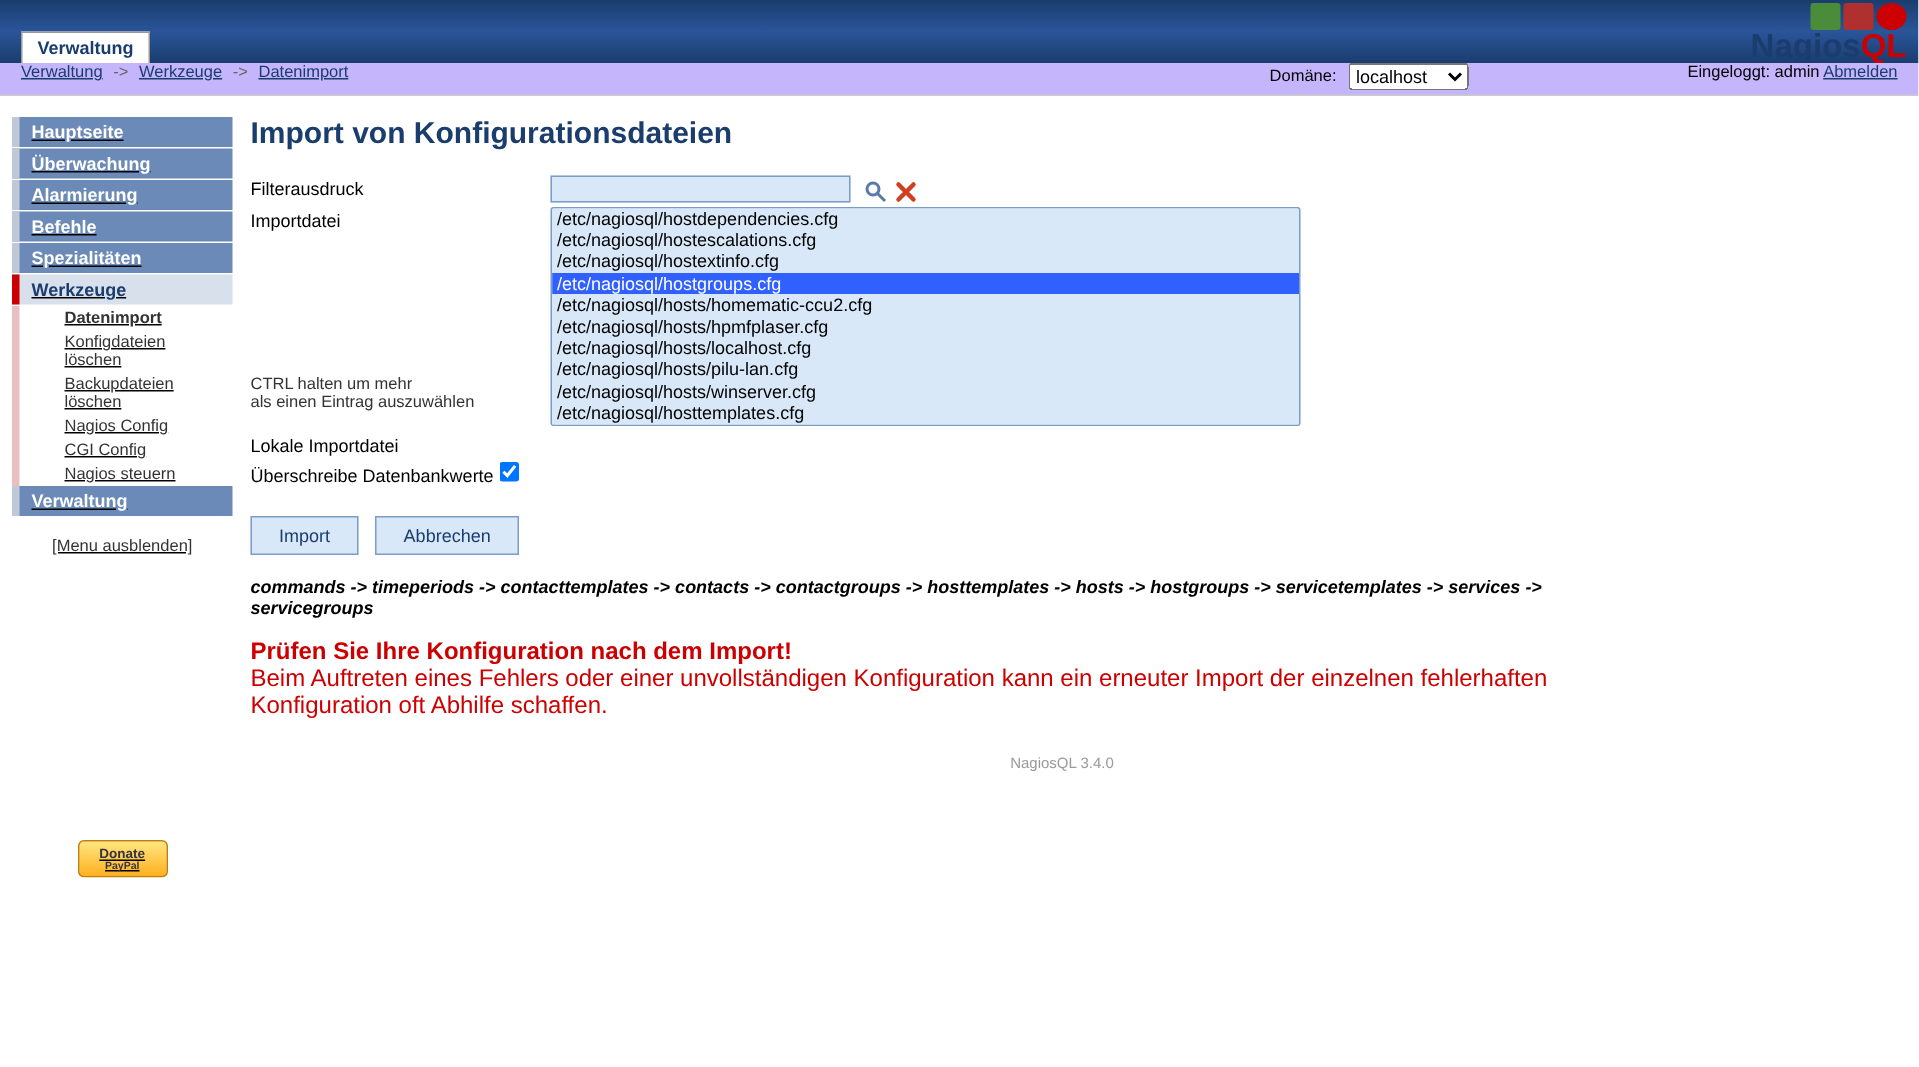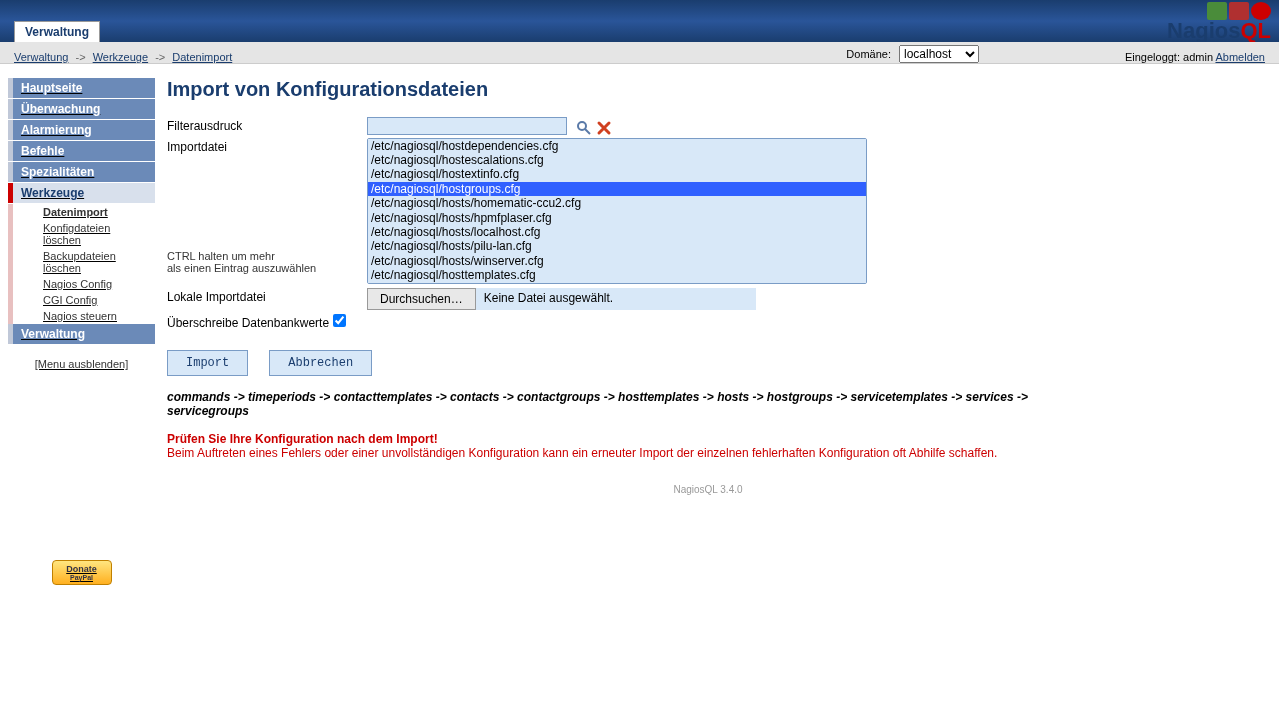--- a/index.html
+++ b/index.html
@@ -26,25 +26,25 @@
       position: absolute;
       right: 8px;
       top: 2px;
     }
     .logo-icons { display: flex; gap: 2px; margin-bottom: -2px; justify-content: flex-end; }
     .logo-icon { width: 20px; height: 18px; border-radius: 2px; }
     .logo-text { font-size: 22px; font-weight: bold; color: #1a3d6e; }
     .logo-text .ql { color: #c00; }
 
     .sub-header {
-      background: #e5e5e5;
+      background: #c4b5fd;
       border-bottom: 1px solid #ccc;
       height: 22px;
       display: flex;
-      align-items: flex-end;
+      align-items: flex-start;
       padding: 0 14px;
       font-size: 11px;
       position: relative;
     }
     .breadcrumbs a { color: #1a3d6e; text-decoration: underline; }
     .breadcrumbs .sep { color: #666; margin: 0 4px; }
     .domain-area { position: absolute; right: 300px; display: flex; align-items: center; gap: 8px; }
     .domain-area select { width: 80px; font-size: 12px; }
     .login-area { position: absolute; right: 14px; }
     .login-area a { color: #1a3d6e; text-decoration: underline; }
@@ -131,28 +131,27 @@
 
     .checkbox { margin-left: 4px; }
 
     .btn-row { margin-top: 20px; }
     .action-btn {
       background: #d8e8f8;
       border: 1px solid #7a9cc6;
       color: #1a3d6e;
       padding: 5px 18px;
       font-size: 12px;
-      margin-right: 18px;
+      margin-right: 8px;
       cursor: pointer;
-      font-family: Liberation Mono, monospace;
     }
 
     .info-text { margin-top: 30px; font-size: 12px; line-height: 1.4; max-width: 900px; }
     .order-text { margin-top: 14px; font-size: 12px; font-weight: bold; font-style: italic; max-width: 900px; }
-    .warn-text { margin-top: 14px; font-size: 12px; color: #c00; max-width: 900px; }
+    .warn-text { margin-top: 14px; font-size: 16px; color: #c00; max-width: 900px; }
     .warn-text .bold { font-weight: bold; }
 
     .footer { text-align: center; font-size: 10px; color: #999; margin-top: 24px; }
   </style>
 </head>
 <body>
 
 <div class="top-banner">
   <div class="tab-verwaltung">Verwaltung</div>
   <div class="logo-area">
@@ -252,24 +251,20 @@
             <option>/etc/nagiosql/hosts/pilu-lan.cfg</option>
             <option>/etc/nagiosql/hosts/winserver.cfg</option>
             <option>/etc/nagiosql/hosttemplates.cfg</option>
             <option>/etc/nagiosql/servicedependencies.cfg</option>
           </select>
       </div>
     </div>
 
     <div class="form-row" style="margin-top:4px">
       <div class="form-label">Lokale Importdatei</div>
-      <div class="form-field file-input-area">
-        <button class="browse-btn">Durchsuchen…</button>
-        <span class="no-file">Keine Datei ausgewählt.</span>
-      </div>
     </div>
 
     <div class="form-row" style="margin-top:4px">
       <div class="form-label" style="width:auto">Überschreibe Datenbankwerte</div>
       <input type="checkbox" checked="" class="checkbox" style="">
     </div>
 
     <div class="btn-row">
       <button class="action-btn">Import</button>
       <button class="action-btn">Abbrechen</button>

